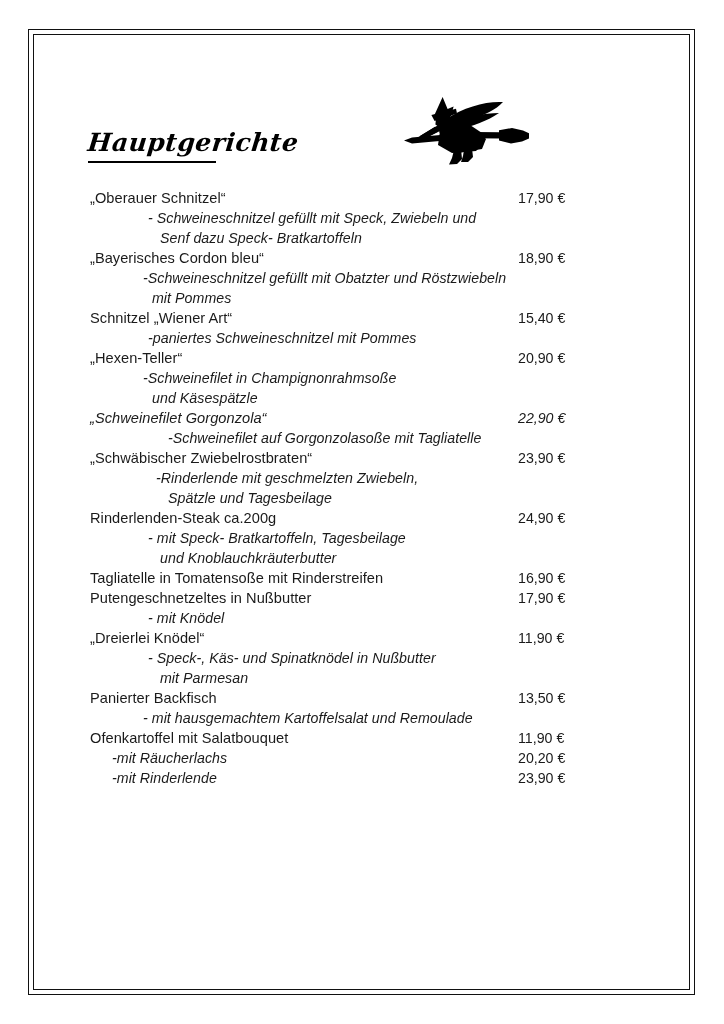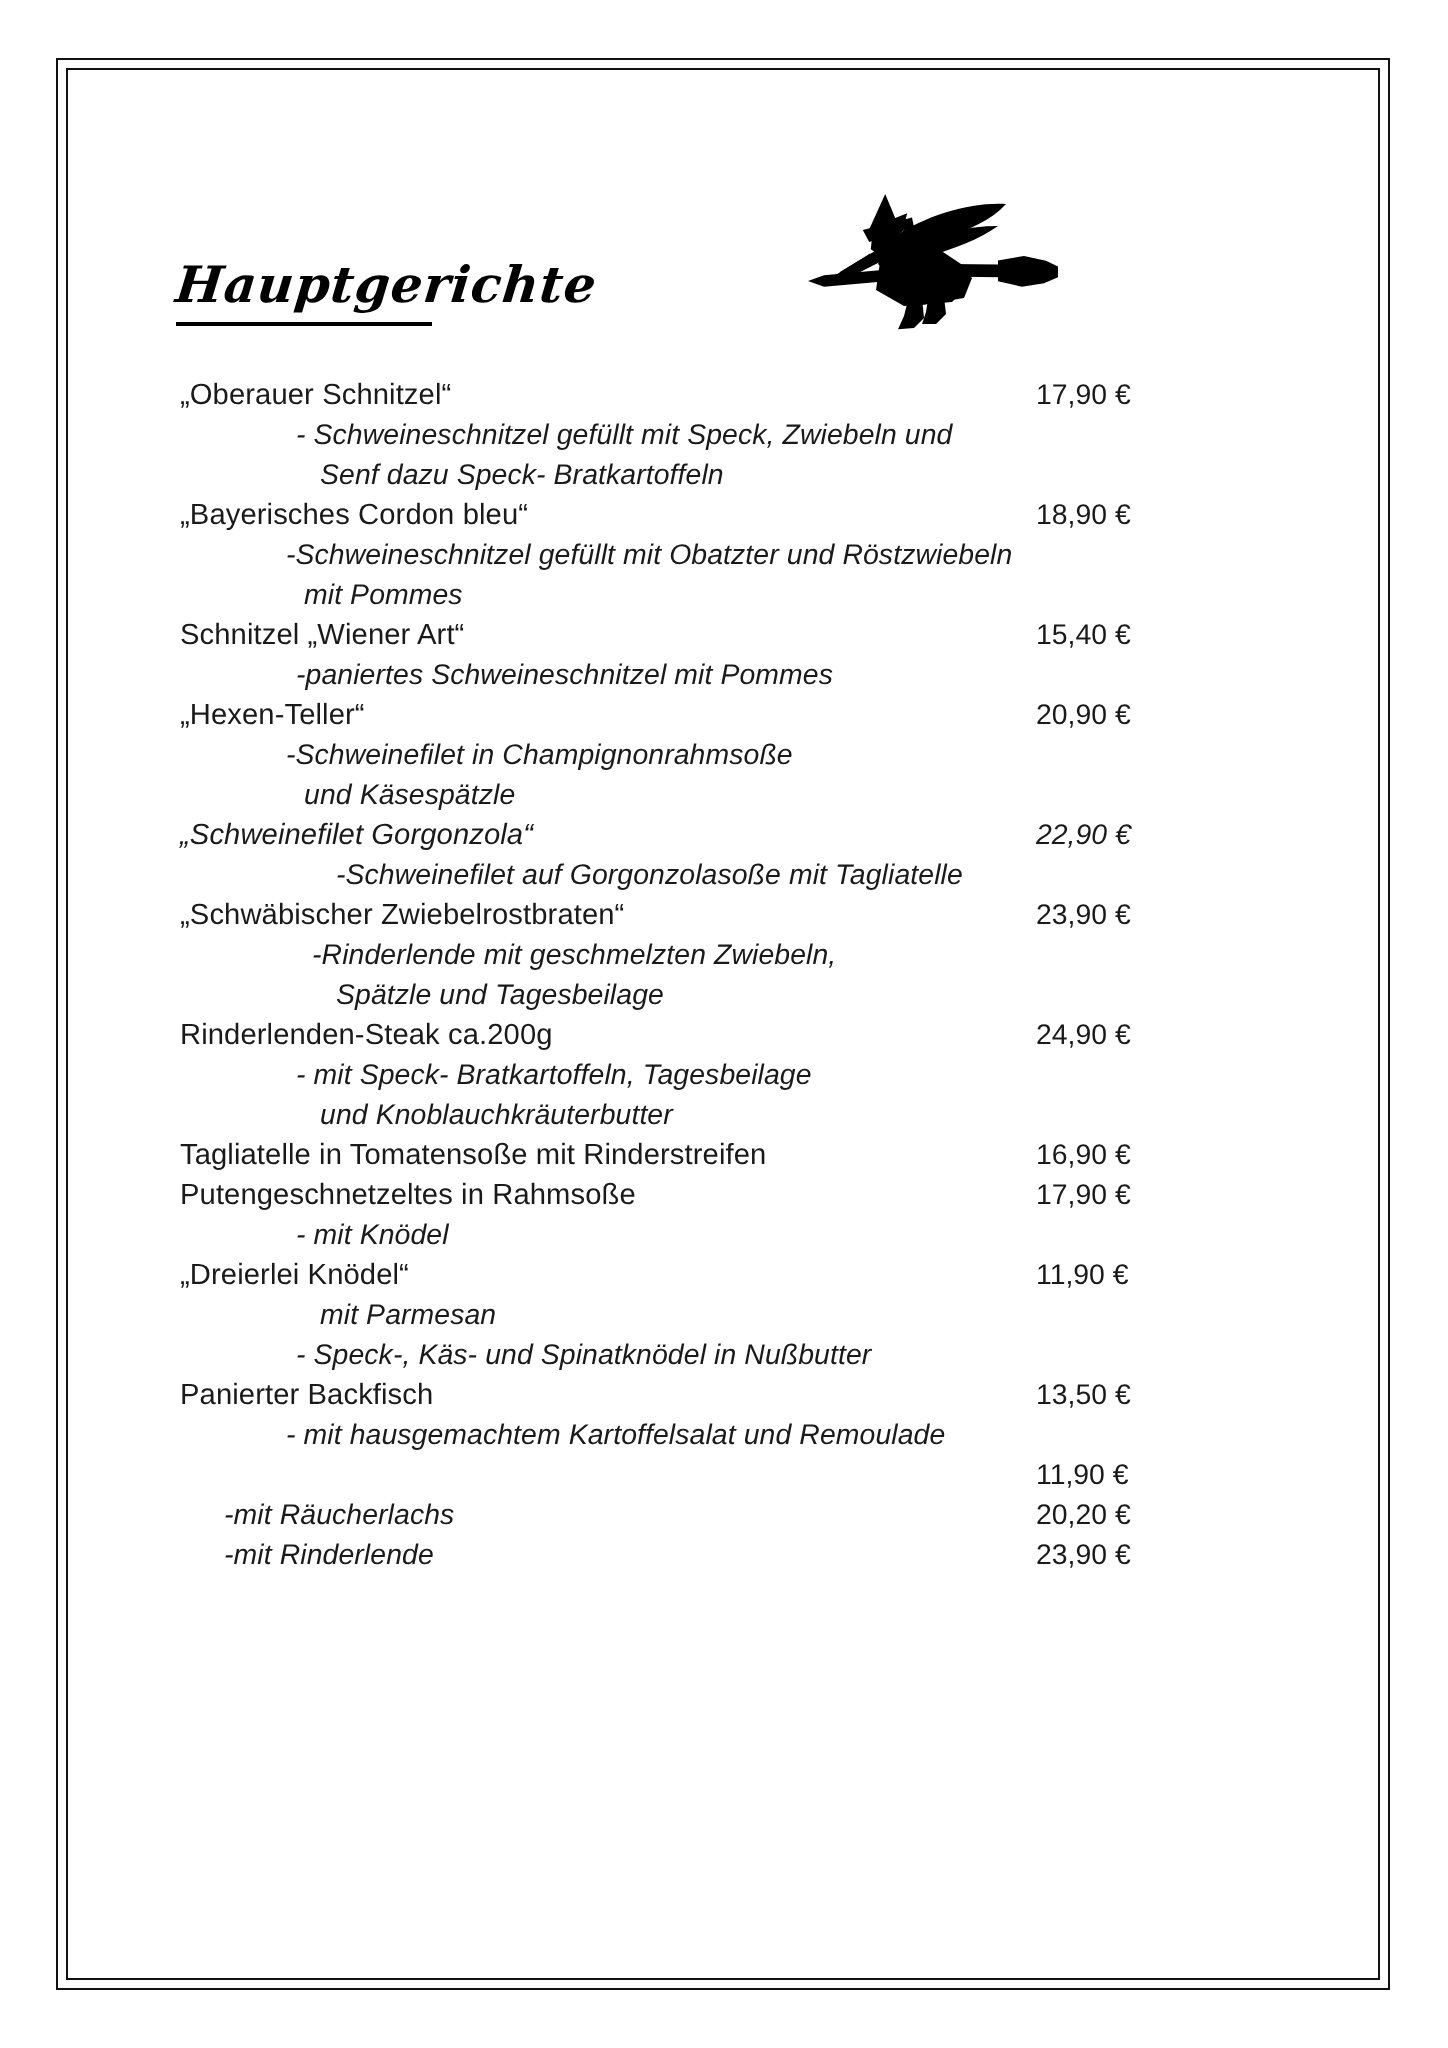--- a/index.html
+++ b/index.html
@@ -246,44 +246,45 @@
       <span class="line-text">- mit Speck- Bratkartoffeln, Tagesbeilage</span>
     </div>
     <div class="menu-line desc indent-b">
       <span class="line-text">und Knoblauchkräuterbutter</span>
     </div>
     <div class="menu-line dish">
       <span class="line-text">Tagliatelle in Tomatensoße mit Rinderstreifen</span>
       <span class="line-price">16,90 €</span>
     </div>
     <div class="menu-line dish">
-      <span class="line-text">Putengeschnetzeltes in Rahmsoße</span>
+      <span class="line-text">Putengeschnetzeltes in Nußbutter</span>
       <span class="line-price">17,90 €</span>
     </div>
     <div class="menu-line desc indent-a">
       <span class="line-text">- mit Knödel</span>
     </div>
     <div class="menu-line dish">
       <span class="line-text">„Dreierlei Knödel“</span>
       <span class="line-price">11,90 €</span>
     </div>
+    <div class="menu-line desc indent-a">
+      <span class="line-text">- Speck-, Käs- und Spinatknödel in Nußbutter</span>
+    </div>
     <div class="menu-line desc indent-b">
       <span class="line-text">mit Parmesan</span>
     </div>
-    <div class="menu-line desc indent-a">
-      <span class="line-text">- Speck-, Käs- und Spinatknödel in Nußbutter</span>
-    </div>
     <div class="menu-line dish">
       <span class="line-text">Panierter Backfisch</span>
       <span class="line-price">13,50 €</span>
     </div>
     <div class="menu-line desc indent-c">
       <span class="line-text">- mit hausgemachtem Kartoffelsalat und Remoulade</span>
     </div>
     <div class="menu-line dish">
+      <span class="line-text">Ofenkartoffel mit Salatbouquet</span>
       <span class="line-price">11,90 €</span>
     </div>
     <div class="menu-line desc indent-g">
       <span class="line-text">-mit Räucherlachs</span>
       <span class="line-price">20,20 €</span>
     </div>
     <div class="menu-line desc indent-g">
       <span class="line-text">-mit Rinderlende</span>
       <span class="line-price">23,90 €</span>
     </div>

